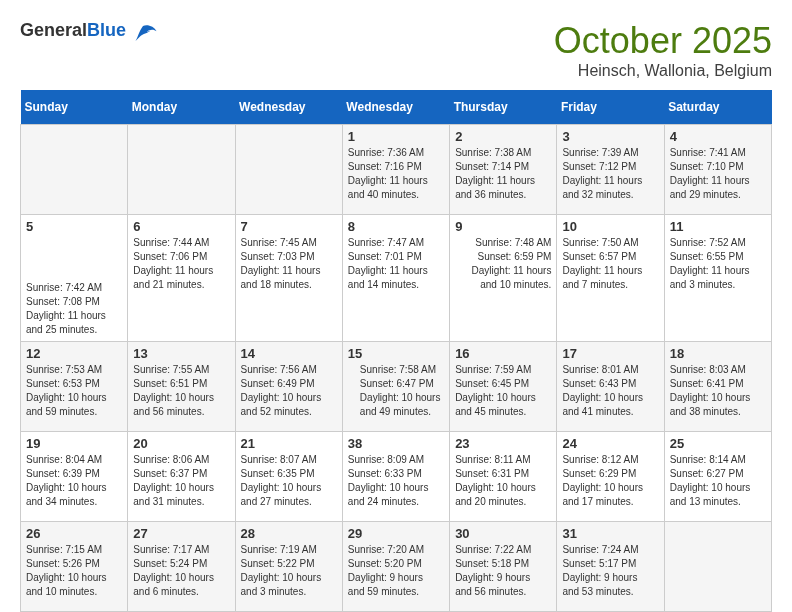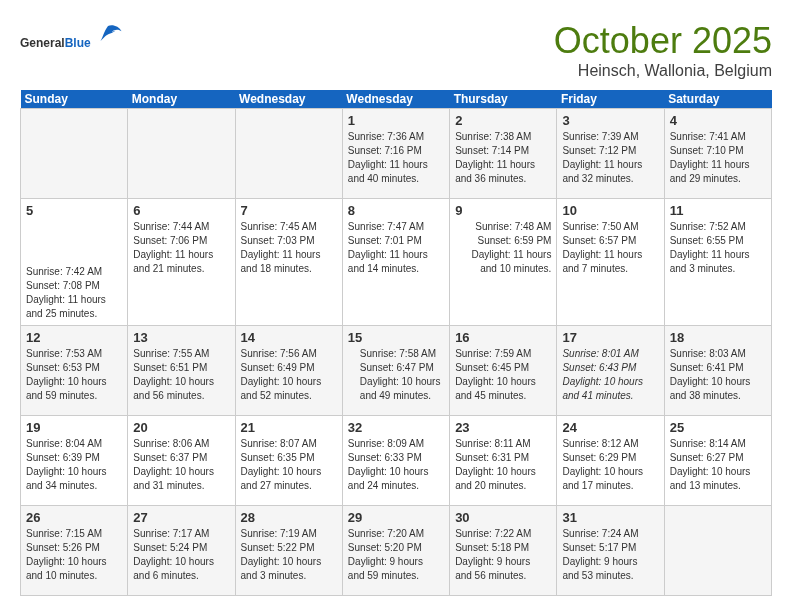--- a/index.html
+++ b/index.html
@@ -11,22 +11,22 @@
       padding: 20px;
     }
     .header {
       display: flex;
       justify-content: space-between;
       align-items: flex-start;
       margin-bottom: 10px;
     }
     .logo {
       display: flex;
-      align-items: flex-end;
-      font-size: 12px;
+      align-items: flex-start;
+      font-size: 18px;
       font-weight: bold;
     }
     .logo-general { color: #333; }
     .logo-blue { color: #1565c0; }
     .logo-icon {
       width: 30px;
       height: 30px;
       margin-left: 2px;
     }
     .title-section {
@@ -42,21 +42,21 @@
       color: #404040;
     }
     table {
       width: 100%;
       border-collapse: collapse;
       font-size: 11px;
     }
     th {
       background-color: #1565c0;
       color: white;
-      padding: 2px 4px;
+      padding: 10px 4px;
       text-align: left;
       font-size: 12px;
       font-weight: bold;
     }
     td {
       border: 1px solid #ccc;
       padding: 4px 5px;
       vertical-align: top;
       width: calc(100% / 7);
       min-height: 80px;
@@ -227,21 +227,21 @@
         </td>
         <td>
           <span class="day-num">16</span>
           <div class="day-info" style="white-space: pre-line;">Sunrise: 7:59 AM
 Sunset: 6:45 PM
 Daylight: 10 hours
 and 45 minutes.</div>
         </td>
         <td>
           <span class="day-num">17</span>
-          <div class="day-info" style="white-space: pre-line; font-style: italic;">Sunrise: 8:01 AM
+          <div class="day-info" style="white-space: pre-line;">Sunrise: 8:01 AM
 Sunset: 6:43 PM
 Daylight: 10 hours
 and 41 minutes.</div>
         </td>
         <td>
           <span class="day-num">18</span>
           <div class="day-info" style="white-space: pre-line;">Sunrise: 8:03 AM
 Sunset: 6:41 PM
 Daylight: 10 hours
 and 38 minutes.</div>
@@ -263,21 +263,21 @@
 and 31 minutes.</div>
         </td>
         <td>
           <span class="day-num">21</span>
           <div class="day-info" style="white-space: pre-line;">Sunrise: 8:07 AM
 Sunset: 6:35 PM
 Daylight: 10 hours
 and 27 minutes.</div>
         </td>
         <td>
-          <span class="day-num">32</span>
+          <span class="day-num">38</span>
           <div class="day-info" style="white-space: pre-line;">Sunrise: 8:09 AM
 Sunset: 6:33 PM
 Daylight: 10 hours
 and 24 minutes.</div>
         </td>
         <td>
           <span class="day-num">23</span>
           <div class="day-info" style="white-space: pre-line;">Sunrise: 8:11 AM
 Sunset: 6:31 PM
 Daylight: 10 hours

